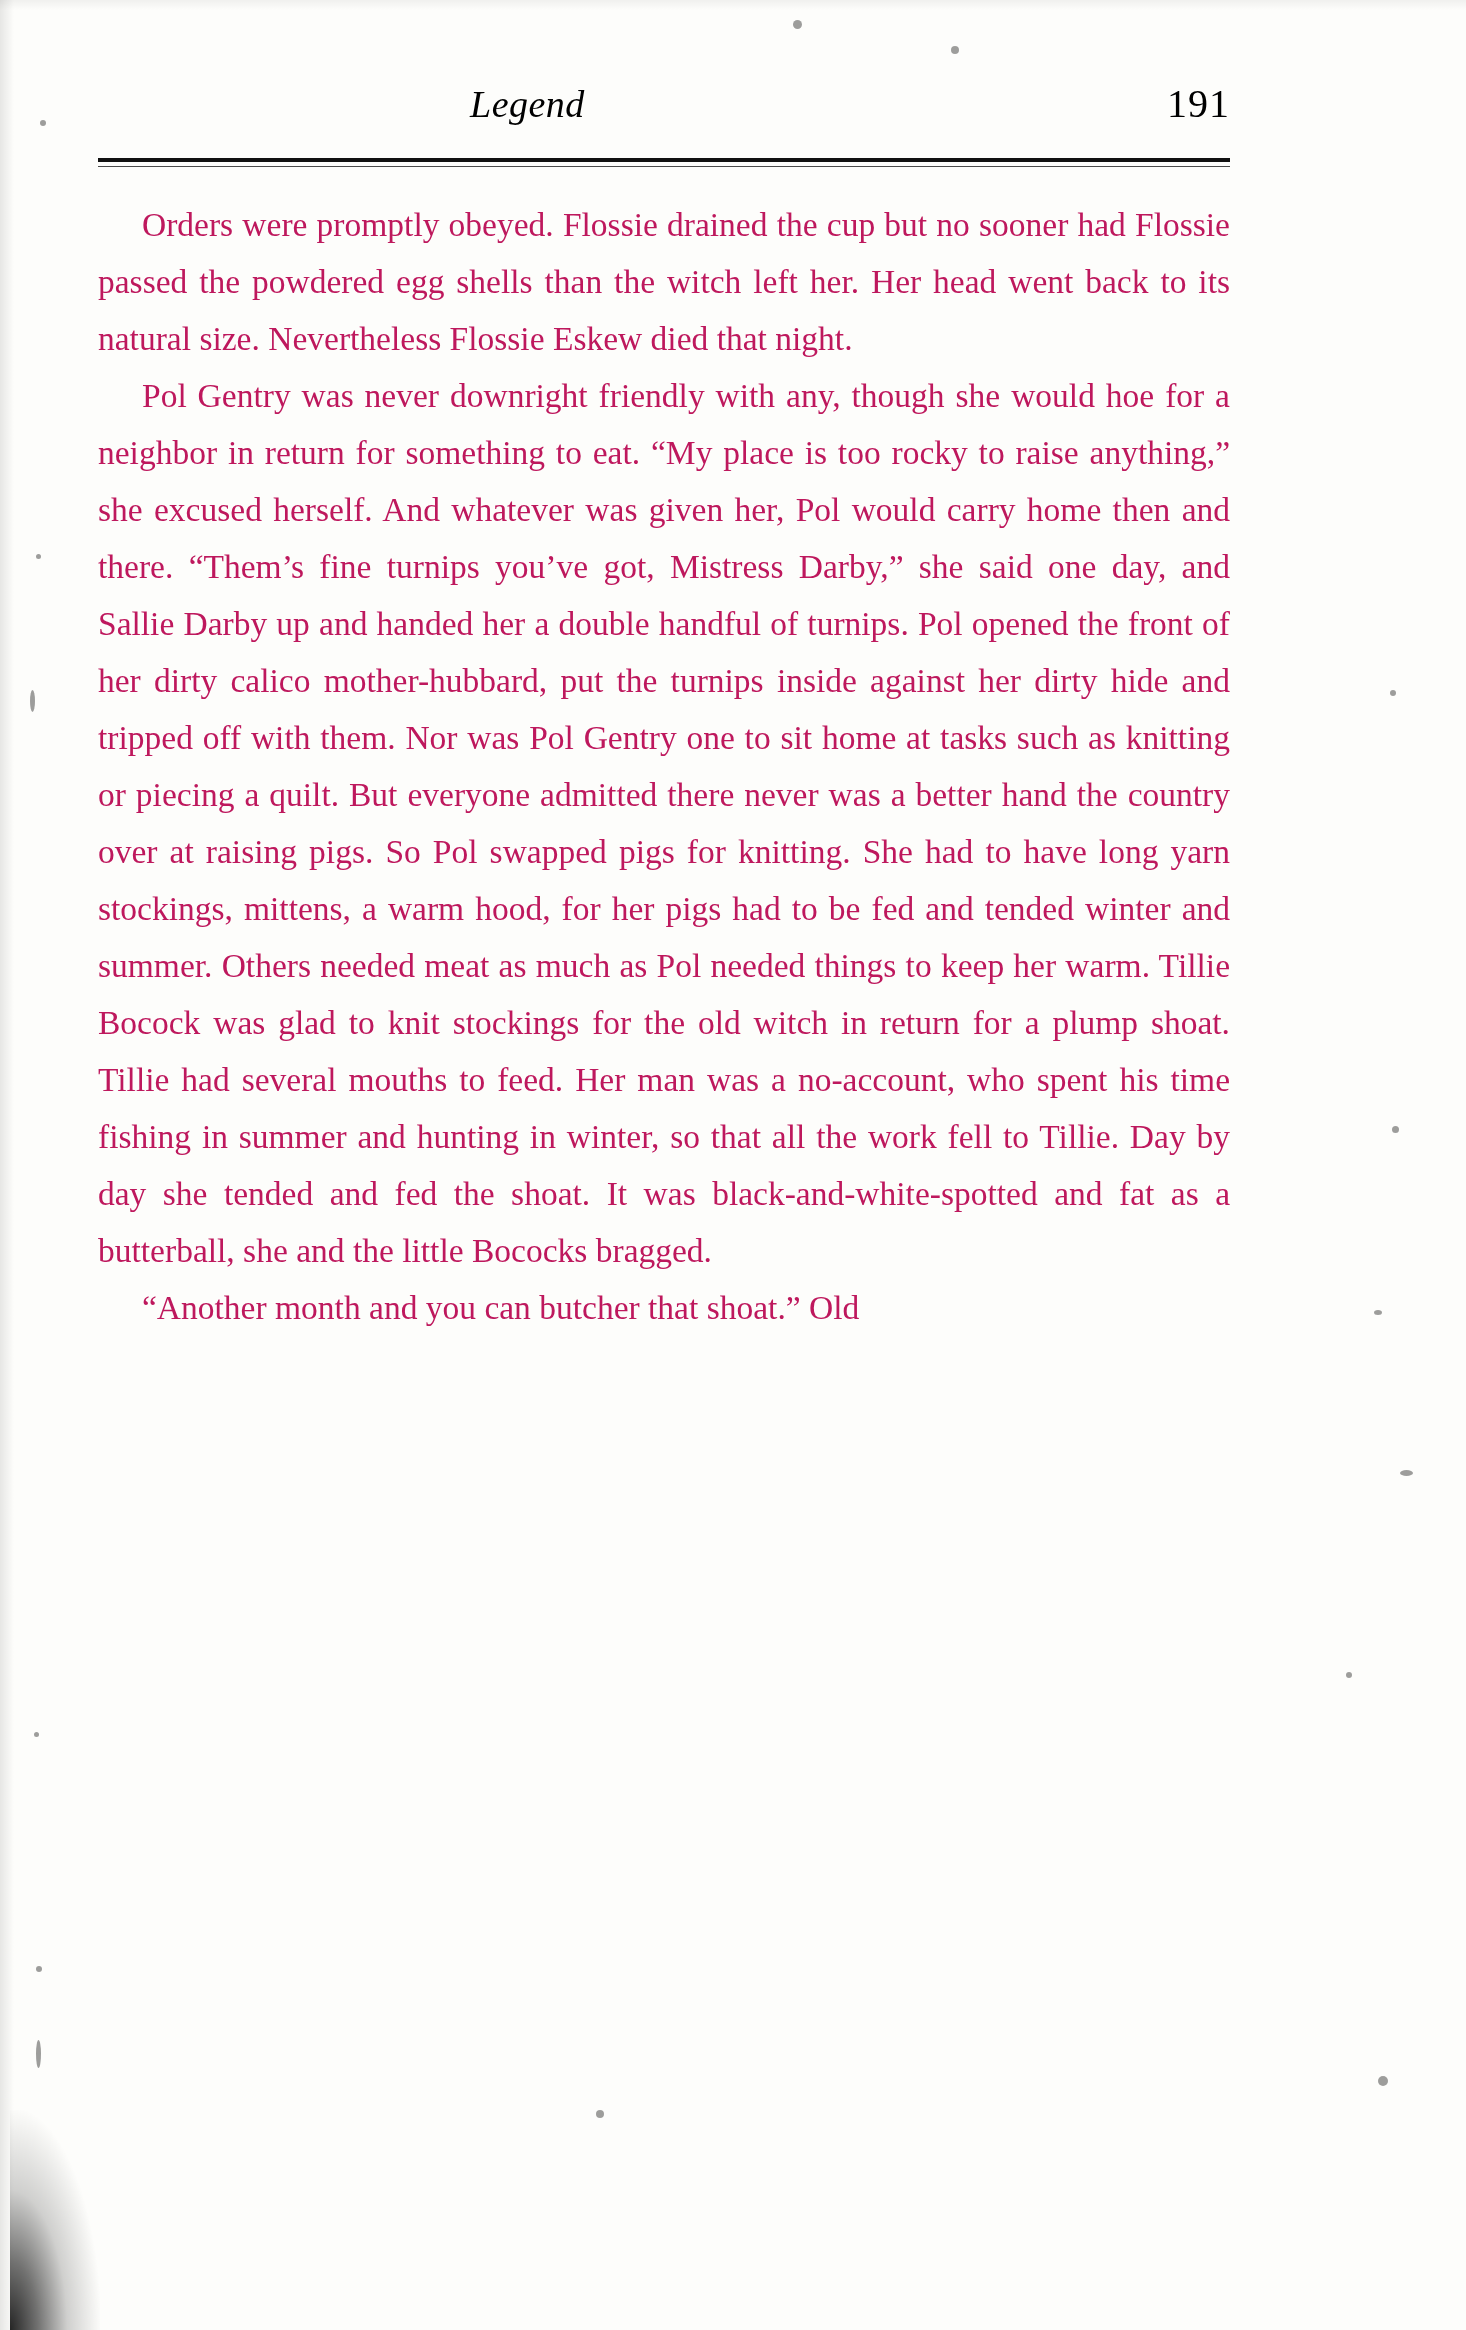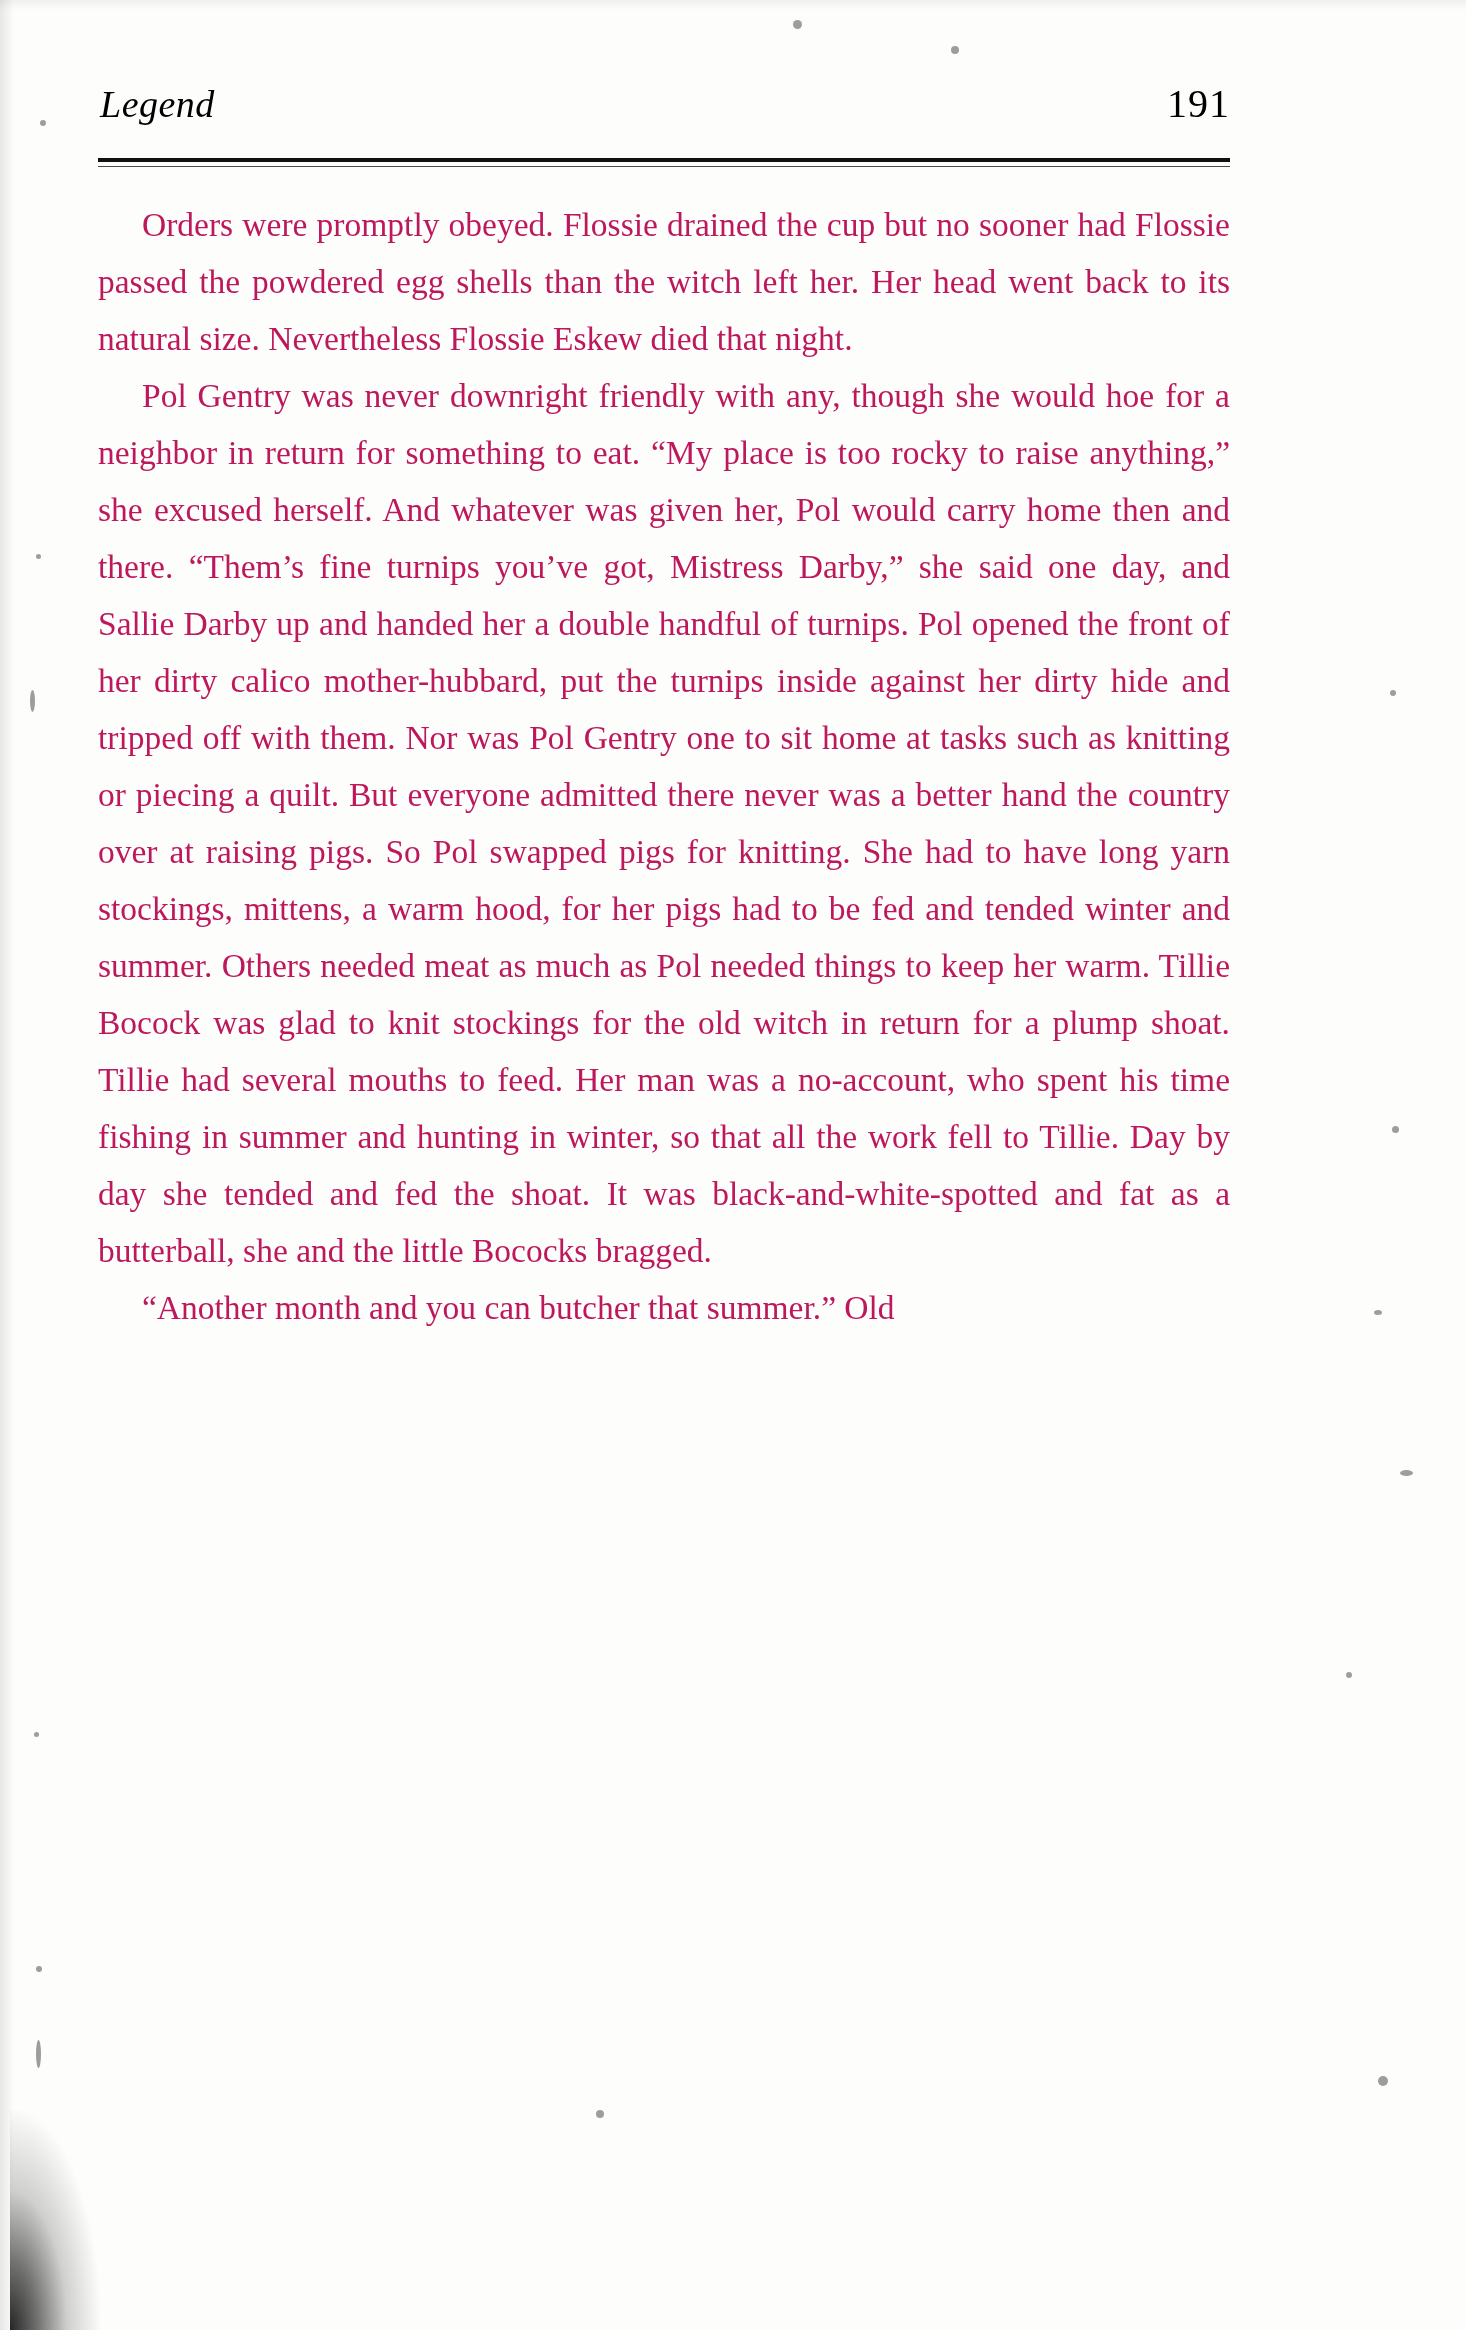--- a/index.html
+++ b/index.html
@@ -53,20 +53,21 @@
     width: 1130px;
     height: 60px;
     display: flex;
     align-items: baseline;
     justify-content: space-between;
   }
   .running-title {
     font-style: italic;
     font-size: 38px;
     letter-spacing: 0.5px;
+    margin-left: 370px;
   }
   .folio {
     font-size: 40px;
     letter-spacing: 1px;
   }
 
   .rule {
     position: absolute;
     top: 158px;
     left: 98px;
@@ -134,18 +135,18 @@
     <div class="running-title">Legend</div>
     <div class="folio">191</div>
   </div>
 
   <div class="rule"></div>
   <div class="rule2"></div>
 
   <div class="body-text">
     <p>Orders were promptly obeyed. Flossie drained the cup but no sooner had Flossie passed the powdered egg shells than the witch left her. Her head went back to its natural size. Nevertheless Flossie Eskew died that night.</p>
     <p>Pol Gentry was never downright friendly with any, though she would hoe for a neighbor in return for something to eat. “My place is too rocky to raise anything,” she excused herself. And whatever was given her, Pol would carry home then and there. “Them’s fine turnips you’ve got, Mistress Darby,” she said one day, and Sallie Darby up and handed her a double handful of turnips. Pol opened the front of her dirty calico mother-hubbard, put the turnips inside against her dirty hide and tripped off with them. Nor was Pol Gentry one to sit home at tasks such as knitting or piecing a quilt. But everyone admitted there never was a better hand the country over at raising pigs. So Pol swapped pigs for knitting. She had to have long yarn stockings, mittens, a warm hood, for her pigs had to be fed and tended winter and summer. Others needed meat as much as Pol needed things to keep her warm. Tillie Bocock was glad to knit stockings for the old witch in return for a plump shoat. Tillie had several mouths to feed. Her man was a no-account, who spent his time fishing in summer and hunting in winter, so that all the work fell to Tillie. Day by day she tended and fed the shoat. It was black-and-white-spotted and fat as a butterball, she and the little Bococks bragged.</p>
-    <p>“Another month and you can butcher that summer.” Old</p>
+    <p>“Another month and you can butcher that shoat.” Old</p>
   </div>
 
   <div class="scan-blot"></div>
 
 </div>
 
 </body></html>

